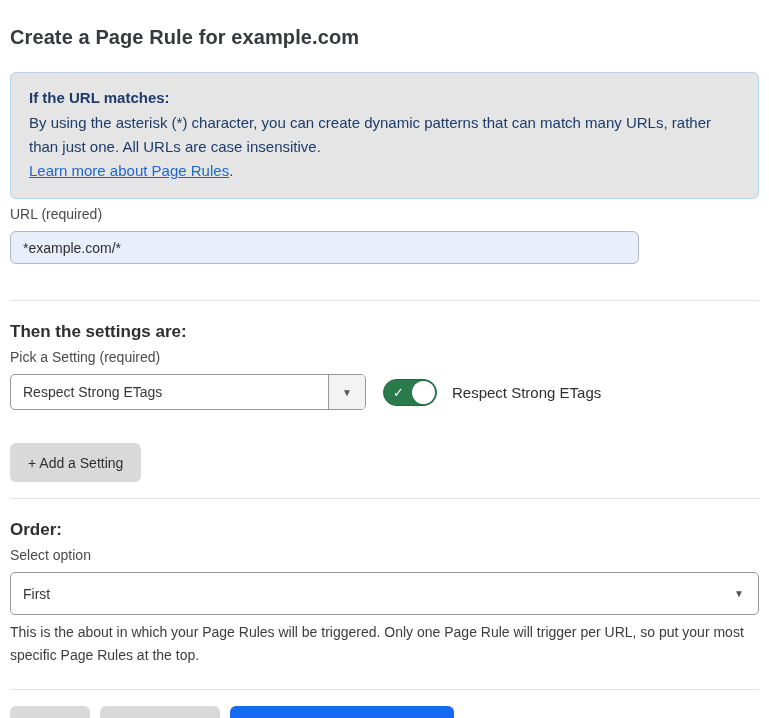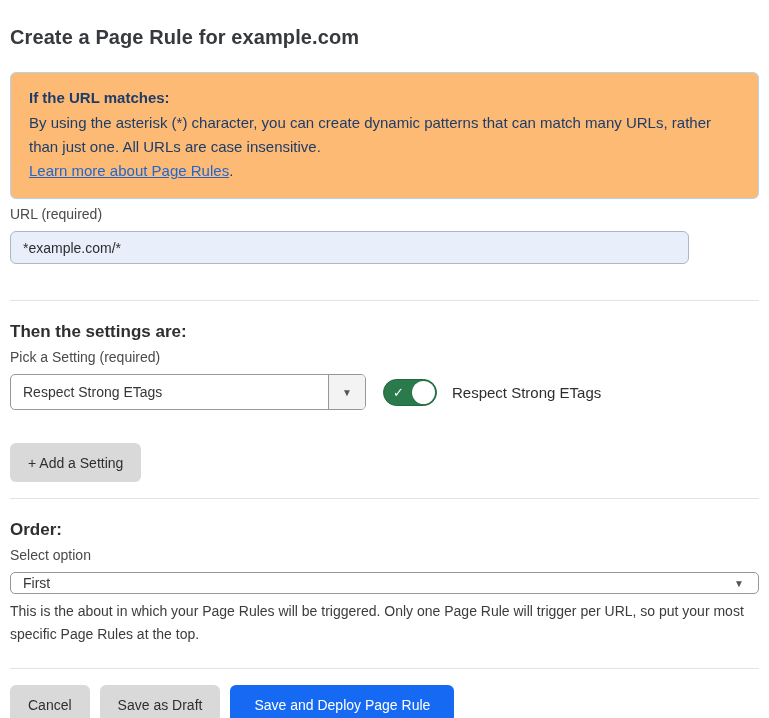--- a/index.html
+++ b/index.html
@@ -15,21 +15,21 @@
   .page-title {
     font-size: 20px;
     font-weight: 700;
     color: #36393d;
     letter-spacing: 0.1px;
     margin-top: 16px;
   }
 
   .info-box {
     margin-top: 23px;
-    background: #fdba74;
+    background: #e5e5e5;
     border: 1px solid #b3d3ee;
     border-radius: 6px;
     padding: 13px 18px 15px 18px;
     color: #1e3c69;
     font-size: 15px;
     line-height: 24px;
   }
   .info-box .info-heading { font-weight: 700; font-size: 15px; }
   .info-box .info-body { margin-top: 1px; max-width: 700px; }
   .info-box a.info-link {
@@ -40,21 +40,21 @@
 
   .field-label {
     display: block;
     font-size: 14px;
     color: #4a4a4a;
     margin-top: 7px;
     margin-bottom: 9px;
   }
 
   .url-input {
-    width: 679px;
+    width: 629px;
     height: 33px;
     background: #e9eefb;
     border: 1px solid #aeb6c6;
     border-radius: 6px;
     padding: 0 12px;
     font-size: 14px;
     color: #2e2e2e;
     font-family: "Liberation Sans", "DejaVu Sans", sans-serif;
     outline: none;
   }
@@ -158,21 +158,21 @@
     font-family: "Liberation Sans", "DejaVu Sans", sans-serif;
     cursor: pointer;
     padding: 0 18px;
   }
   .btn-gray { background: #d9d9d9; color: #2f2f2f; }
   .btn-add { margin-top: 33px; }
   .btn-primary { background: #1669f2; color: #ffffff; padding: 0 24px; }
 
   .order-select {
     width: 749px;
-    height: 22px;
+    height: 43px;
     border: 1px solid #979797;
     border-radius: 5px;
     background: #ffffff;
     display: flex;
     align-items: center;
     justify-content: space-between;
     padding: 0 12px 0 12px;
     cursor: pointer;
     margin-bottom: 0;
   }

